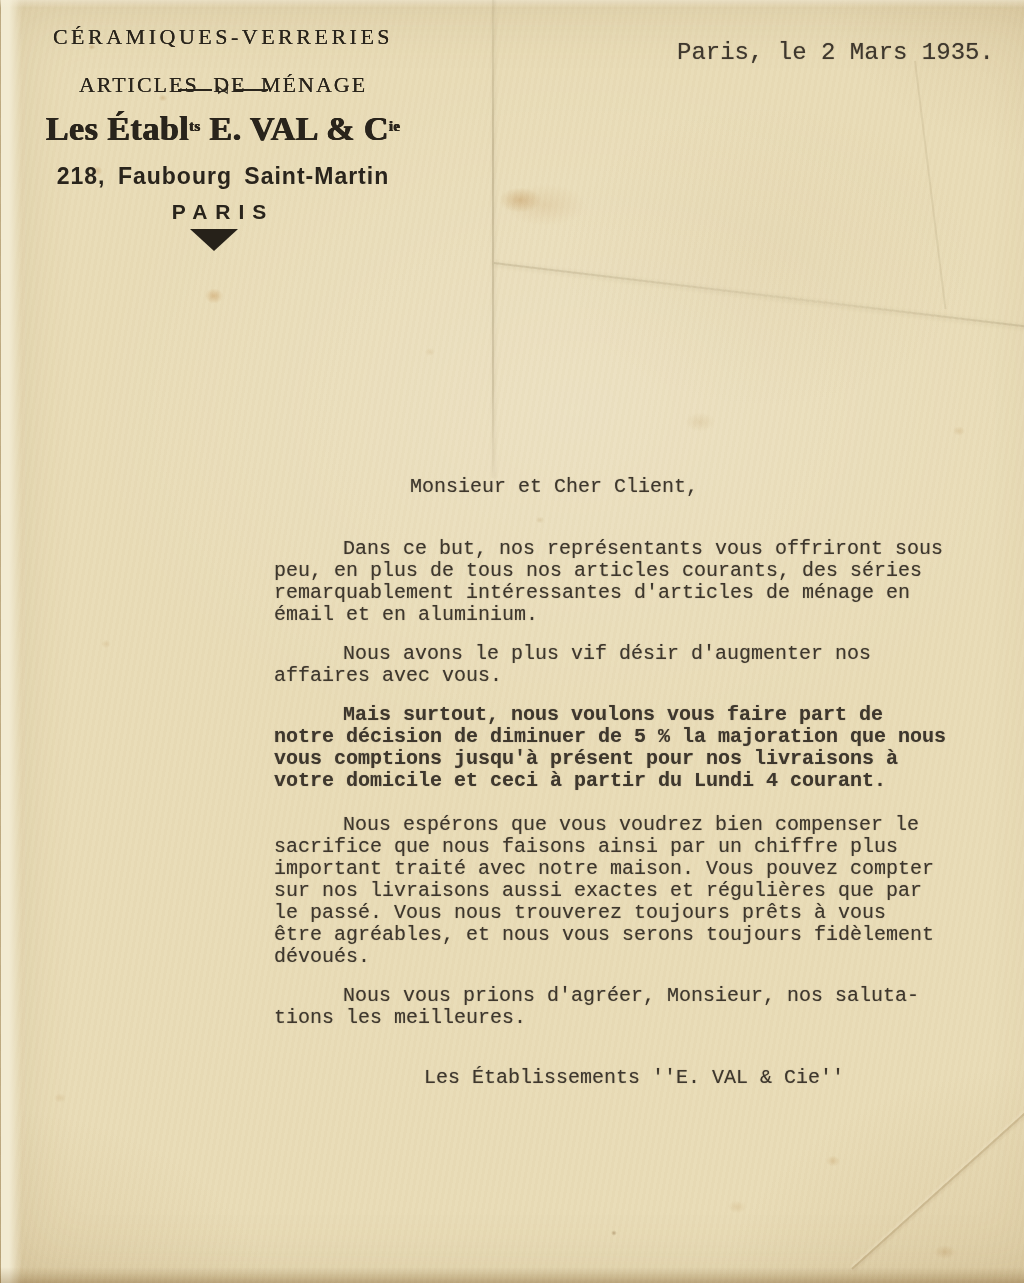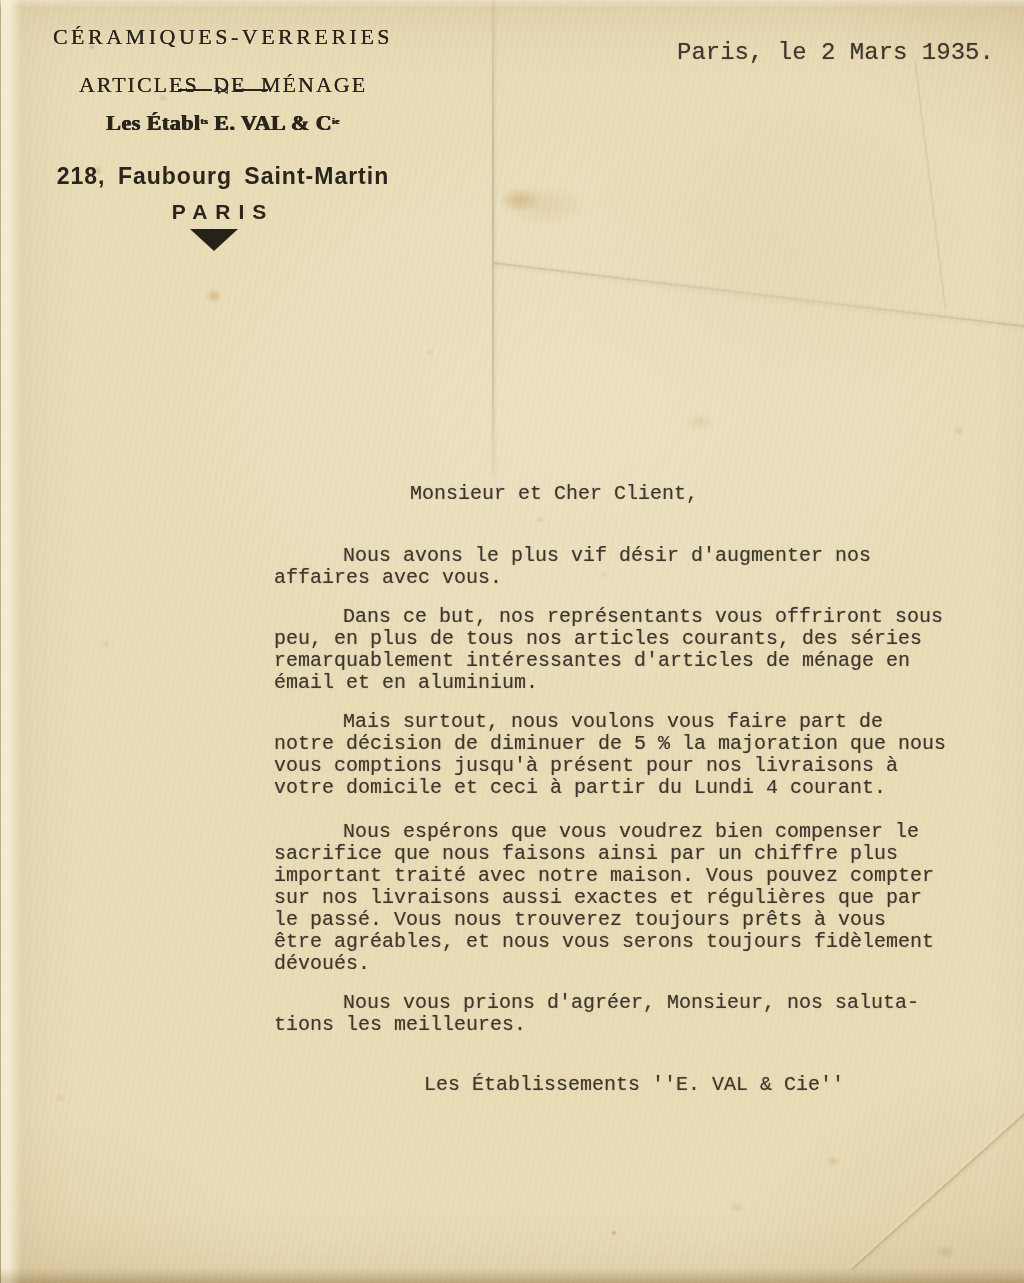--- a/index.html
+++ b/index.html
@@ -71,39 +71,39 @@
   .lh1 { top:24px; font-family:"Liberation Serif","DejaVu Serif",serif;
     font-size:22px; letter-spacing:3.5px; text-shadow:0 0 .5px #29241c; }
   .lh2 { top:72px; font-family:Liberation Serif, serif;
     font-size:22px; letter-spacing:2px; word-spacing:7px; text-shadow:0 0 .4px #29241c; }
   .ornament { top:84px; height:14px; line-height:12px; }
   .orn-dash { display:inline-block; width:34px; height:1.5px; background:#29241c;
     vertical-align:middle; margin:0 5px; }
   .orn-glyph { display:inline-block; font-family:"DejaVu Sans",sans-serif; font-size:12px;
     vertical-align:middle; }
   .company { top:110px; font-family:"Liberation Serif","DejaVu Serif",serif;
-    font-weight:bold; font-size:22px; letter-spacing:.5px; white-space:nowrap;
+    font-weight:bold; font-size:34px; letter-spacing:.5px; white-space:nowrap;
     text-shadow:.6px 0 0 currentColor, -.4px 0 0 currentColor; }
   .company .sup { font-size:.42em; vertical-align:.62em; letter-spacing:.5px; }
   .address { top:163px; font-family:"Liberation Sans","DejaVu Sans",sans-serif;
     font-weight:bold; font-size:23px; letter-spacing:1px; word-spacing:5px; }
   .city { top:200px; font-family:"Liberation Sans","DejaVu Sans",sans-serif;
     font-weight:bold; font-size:21px; letter-spacing:8px; }
   .triangle { top:229px; left:162px; width:0 !important; height:0;
     border-left:24px solid transparent; border-right:24px solid transparent;
     border-top:22px solid #262119; }
 
   
   .dateline { position:absolute; left:677px; top:42px;
     font-size:24px; line-height:22px; color:#3e372d; text-shadow:0 0 1px rgba(62,55,45,.5); }
   .letter-body { position:absolute; left:274px; top:476px; width:700px;
     font-size:20px; line-height:22px; color:#3e372d; text-shadow:0 0 1px rgba(62,55,45,.5); }
-  .letter-body p { margin:7px 0 17px; white-space:pre-line; text-indent:69px; }
+  .letter-body p { margin:0 0 17px; white-space:pre-line; text-indent:69px; }
   .salutation { padding-left:136px; text-indent:0 !important; margin-bottom:40px !important; }
-  .para-gap-lg { margin-bottom:22px !important; }
+  .para-gap-lg { margin-bottom:22px !important;font-weight:bold; }
   .signature { padding-left:150px; text-indent:0 !important; margin-top:38px !important; }
 </style>
 </head>
 <body>
 
 <div class="paper">
   <div class="stains"></div>
   <div class="grain"></div>
   <div class="edge edge-left"></div>
   <div class="edge edge-top"></div>
@@ -121,26 +121,26 @@
     <div class="company"><span>Les Établ</span><span class="sup">ts</span><span> E. VAL &amp; C</span><span class="sup">ie</span></div>
     <div class="address">218, Faubourg Saint-Martin</div>
     <div class="city">PARIS</div>
     <div class="triangle"></div>
   </header>
 
   <div class="dateline">Paris, le 2 Mars 1935.</div>
 
   <main class="letter-body">
     <p class="salutation">Monsieur et Cher Client,</p>
-    <p class="para">Nous avons le plus vif désir d'augmenter nos
-affaires avec vous.</p>
     <p class="para">Dans ce but, nos représentants vous offriront sous
 peu, en plus de tous nos articles courants, des séries
 remarquablement intéressantes d'articles de ménage en
 émail et en aluminium.</p>
+    <p class="para">Nous avons le plus vif désir d'augmenter nos
+affaires avec vous.</p>
     <p class="para para-gap-lg">Mais surtout, nous voulons vous faire part de
 notre décision de diminuer de 5 % la majoration que nous
 vous comptions jusqu'à présent pour nos livraisons à
 votre domicile et ceci à partir du Lundi 4 courant.</p>
     <p class="para">Nous espérons que vous voudrez bien compenser le
 sacrifice que nous faisons ainsi par un chiffre plus
 important traité avec notre maison. Vous pouvez compter
 sur nos livraisons aussi exactes et régulières que par
 le passé. Vous nous trouverez toujours prêts à vous
 être agréables, et nous vous serons toujours fidèlement

